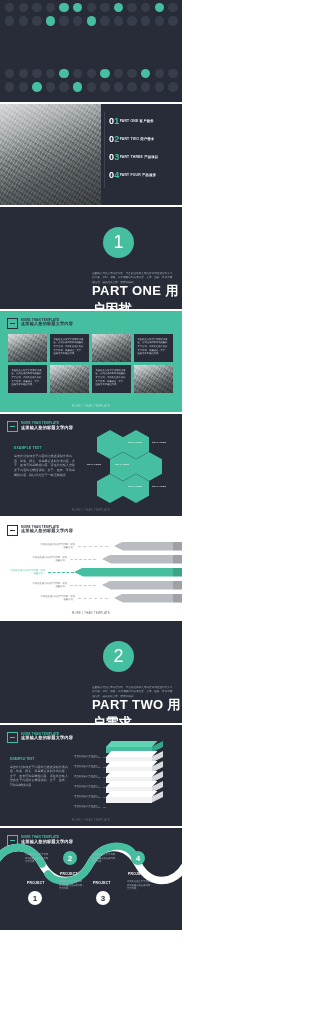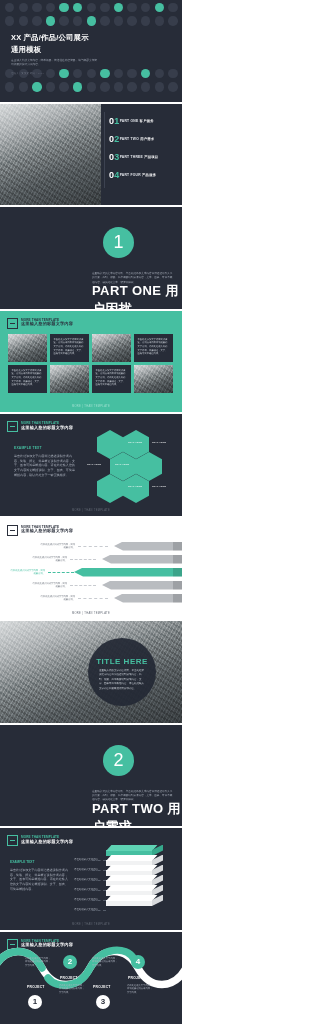--- a/index.html
+++ b/index.html
@@ -175,26 +175,20 @@
         <i class="" style="left:59.4px;top:82.19999999999999px;width:9.4px;height:9.4px;"></i>
         <i class="g" style="left:73px;top:82.19999999999999px;width:9.4px;height:9.4px;"></i>
         <i class="" style="left:86.6px;top:82.19999999999999px;width:9.4px;height:9.4px;"></i>
         <i class="" style="left:100.2px;top:82.19999999999999px;width:9.4px;height:9.4px;"></i>
         <i class="" style="left:113.8px;top:82.19999999999999px;width:9.4px;height:9.4px;"></i>
         <i class="" style="left:127.39999999999999px;top:82.19999999999999px;width:9.4px;height:9.4px;"></i>
         <i class="" style="left:141px;top:82.19999999999999px;width:9.4px;height:9.4px;"></i>
         <i class="" style="left:154.6px;top:82.19999999999999px;width:9.4px;height:9.4px;"></i>
         <i class="" style="left:168.2px;top:82.19999999999999px;width:9.4px;height:9.4px;"></i>
       </div>
-    <div class="cover-txt">
-      <h1>XX 产品/作品/公司展示</h1>
-      <h2>通用模板</h2>
-      <p>这里输入您的文字内容，简单概要，简洁描述内容简要，请与标题文字简明扼要的说明分项内容。</p>
-      <div class="sig">汇报人：某某某  时间：××××</div>
-    </div>
   </section>
 
   <section class="slide">
     <div class="s2-left photo"></div>
     <div class="s2-right">
       <div class="toc-line"></div>
       <div class="toc">
         <div class="toc-row">
           <div class="no">0<span>1</span></div>
           <div class="lb">
@@ -326,27 +320,20 @@
     <div class="a-lbl" style="left:32px; top:64px; width:35px;">请在此处输入您的文字内容，简明扼要说明。</div>
     <div class="a-lbl" style="left:40px; top:77px; width:35px;">请在此处输入您的文字内容，简明扼要说明。</div>
     <div class="a-dash" style="left:78px; top:28.5px; width:30px;"></div>
     <div class="a-dash" style="left:70px; top:41.5px; width:26px;"></div>
     <div class="a-dash g" style="left:48px; top:54.5px; width:26px;"></div>
     <div class="a-dash" style="left:70px; top:67.5px; width:26px;"></div>
     <div class="a-dash" style="left:78px; top:80.5px; width:30px;"></div>
     <div class="foot">MORE | THAN TEMPLATE</div>
   </section>
 
-  <section class="slide">
-    <div class="hero-img photo"></div>
-    <div class="hero-circ">
-      <h3>TITLE HERE</h3>
-      <p>这里输入您的文字内容说明。单击此处添加文字内容简洁描述说明分项内容，简明、扼要、简单概要说明分项内容，文字、图表可简单概括内容。请在此处输入文字内容简要概括说明分项内容。</p>
-    </div>
-  </section>
 
   <section class="slide">
     <div class="sec-bubble">2</div>
     <div class="sec-title">
       <span>PART TWO</span><span class="cn">用户需求</span>
     </div>
     <div class="sec-desc">这里输入您的文字内容说明。单击此处添加文字内容简洁描述说明人员的需要，简明、扼要、简单概要说明分项内容，文字、图表、可简单概括内容。确认此处文字一键更换模板。</div>
   </section>
 
   <section class="slide">

